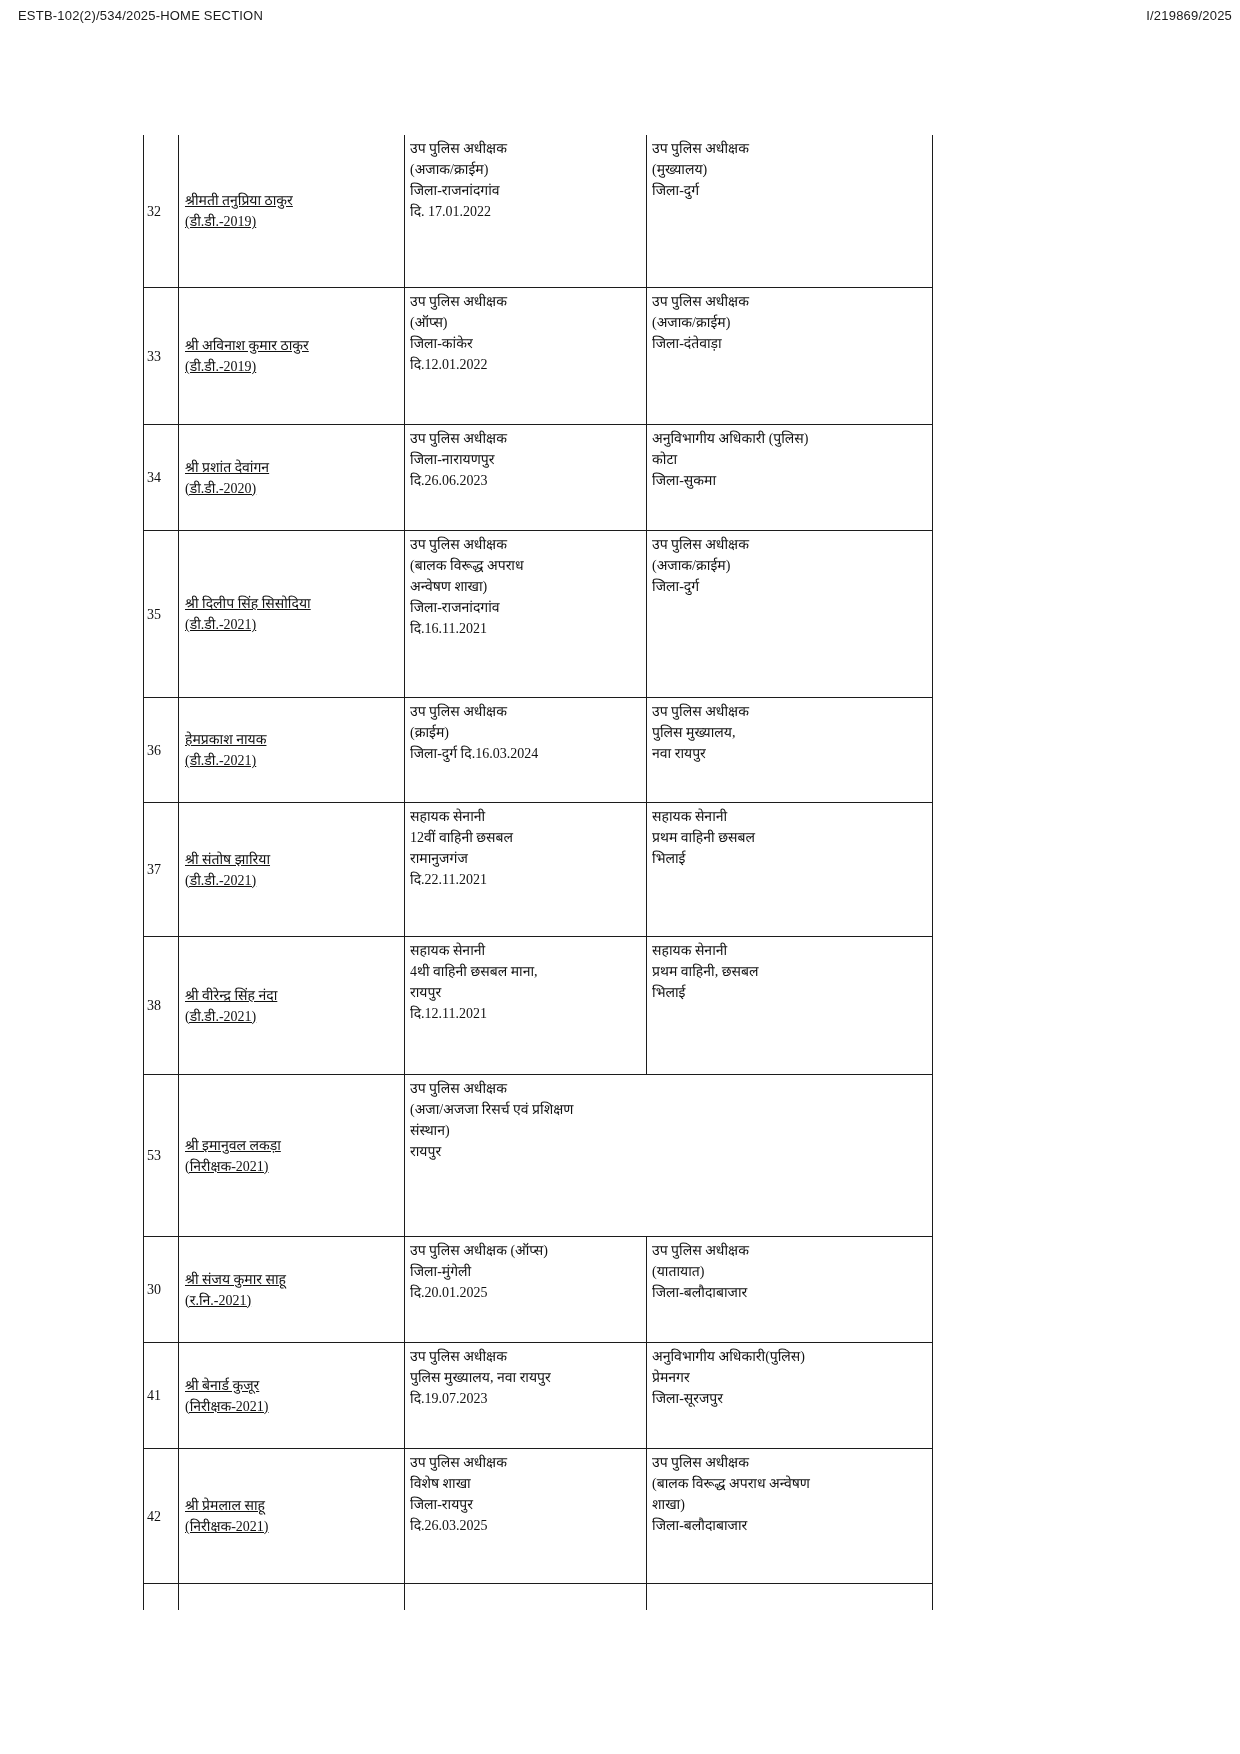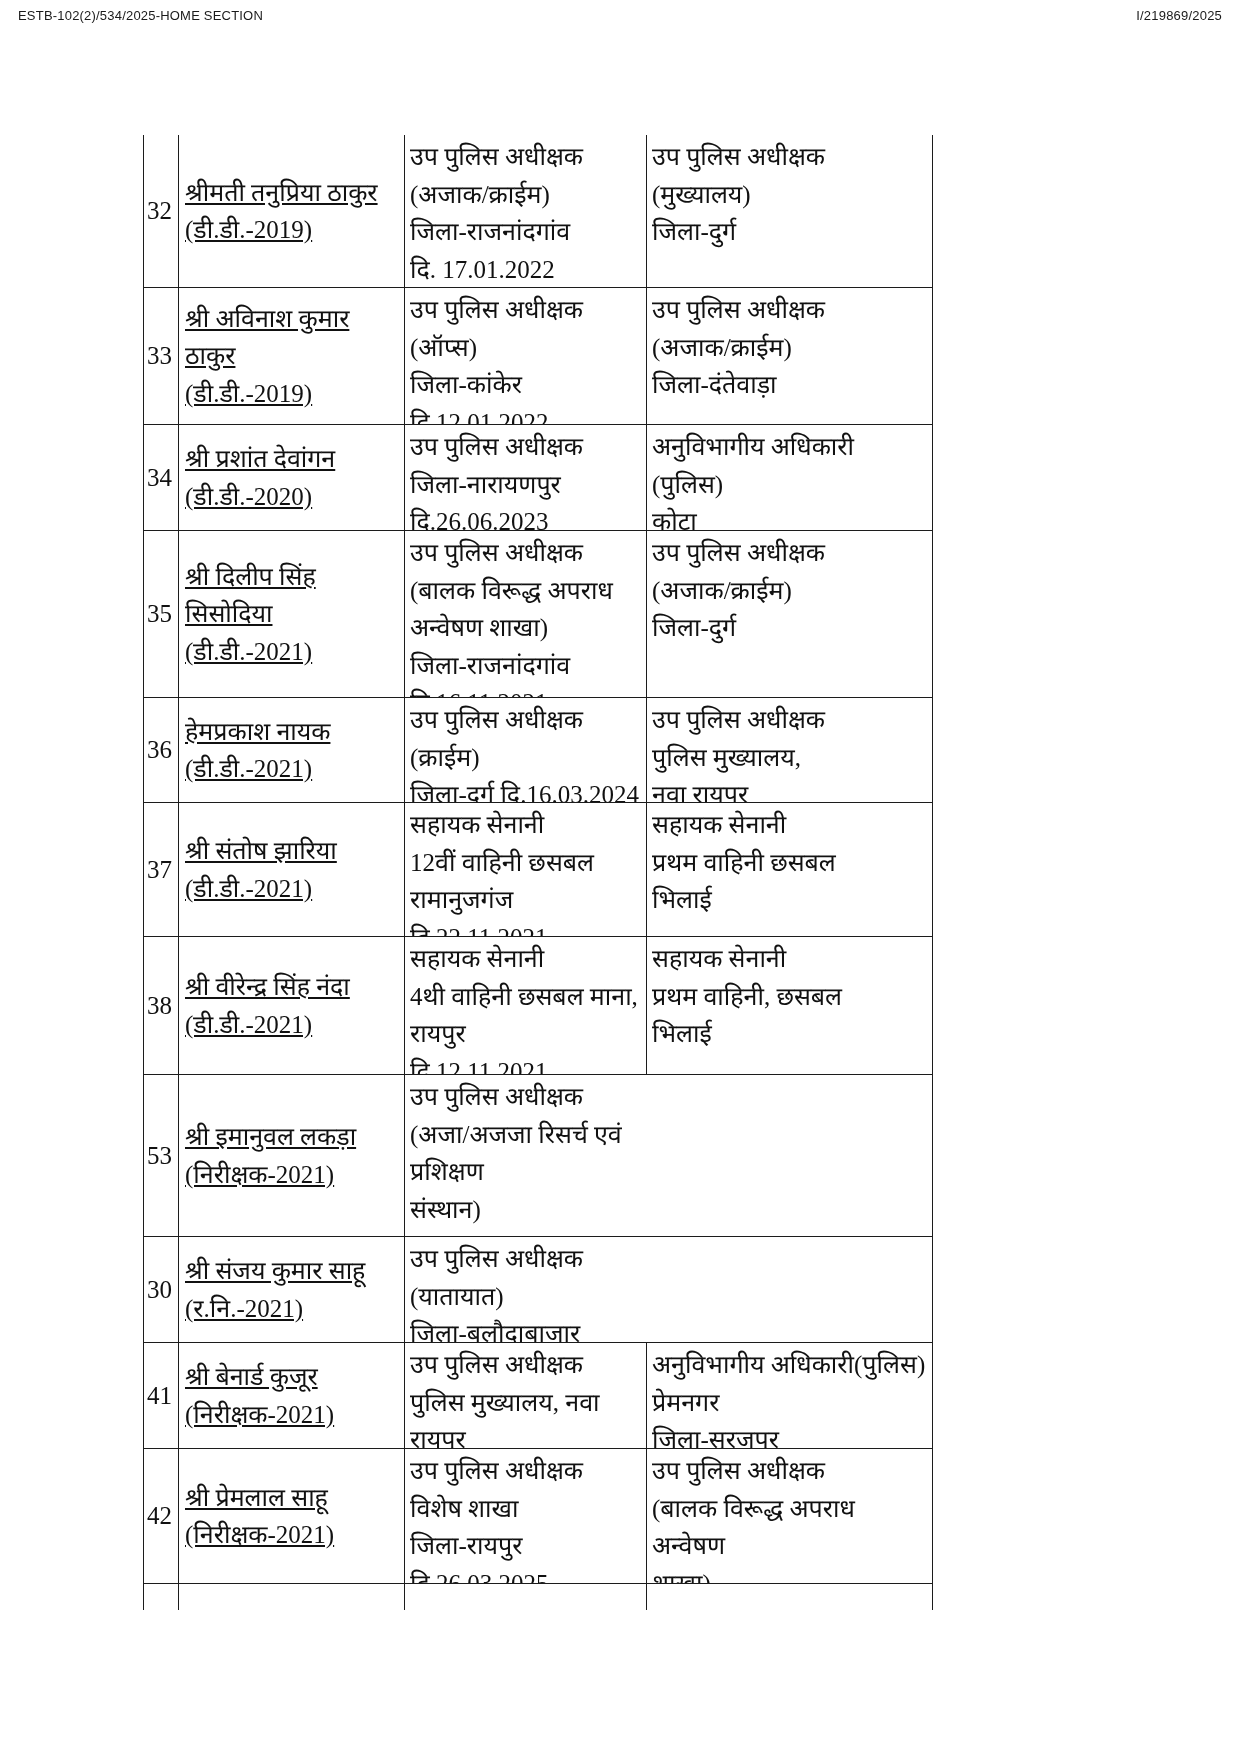--- a/index.html
+++ b/index.html
@@ -7,21 +7,21 @@
     position:relative;
     width:1240px;
     height:1754px;
     background:#ffffff;
     font-family:"Liberation Serif","DejaVu Serif",serif;
     color:#111;
     overflow:hidden;
   }
   .topbar{
     position:absolute;
-    top:8px;left:18px;right:18px;
+    top:8px;left:18px;right:8px;
     display:flex;
     justify-content:space-between;
     font-family:"Liberation Sans","DejaVu Sans",sans-serif;
     font-size:13px;
     letter-spacing:0.2px;
     color:#1a1a1a;
   }
   .doc-table{
     position:absolute;
     left:143px;
@@ -33,21 +33,21 @@
   }
   .row{
     display:flex;
     border-bottom:1.5px solid #1c1c1c;
     box-sizing:border-box;
   }
   .row.partial{border-bottom:none;}
   .cell{
     box-sizing:border-box;
     border-right:1.5px solid #1c1c1c;
-    font-size:25px;
+    font-size:14px;
     line-height:1.5;
     white-space:pre-line;
     overflow:hidden;
   }
   .cell:last-child{border-right:none;}
   .c1{width:35px;flex:none;display:flex;align-items:center;padding-left:3px;}
   .c2{width:226px;flex:none;display:flex;align-items:center;padding:2px 6px;text-decoration:underline;}
   .c3{width:242px;flex:none;padding:3px 5px;}
   .c4{width:287px;flex:none;padding:3px 5px;}
   
@@ -164,20 +164,23 @@
       <div class="cell c4">उप पुलिस अधीक्षक
 (अजा/अजजा रिसर्च एवं प्रशिक्षण
 संस्थान)
 रायपुर</div>
     </div>
 
     <div class="row r8">
       <div class="cell c1">30</div>
       <div class="cell c2">श्री संजय कुमार साहू
 (र.नि.-2021)</div>
+      <div class="cell c3">उप पुलिस अधीक्षक (ऑप्स)
+जिला-मुंगेली
+दि.20.01.2025</div>
       <div class="cell c4">उप पुलिस अधीक्षक
 (यातायात)
 जिला-बलौदाबाजार</div>
     </div>
 
     <div class="row r9">
       <div class="cell c1">41</div>
       <div class="cell c2">श्री बेनार्ड कुजूर
 (निरीक्षक-2021)</div>
       <div class="cell c3">उप पुलिस अधीक्षक

